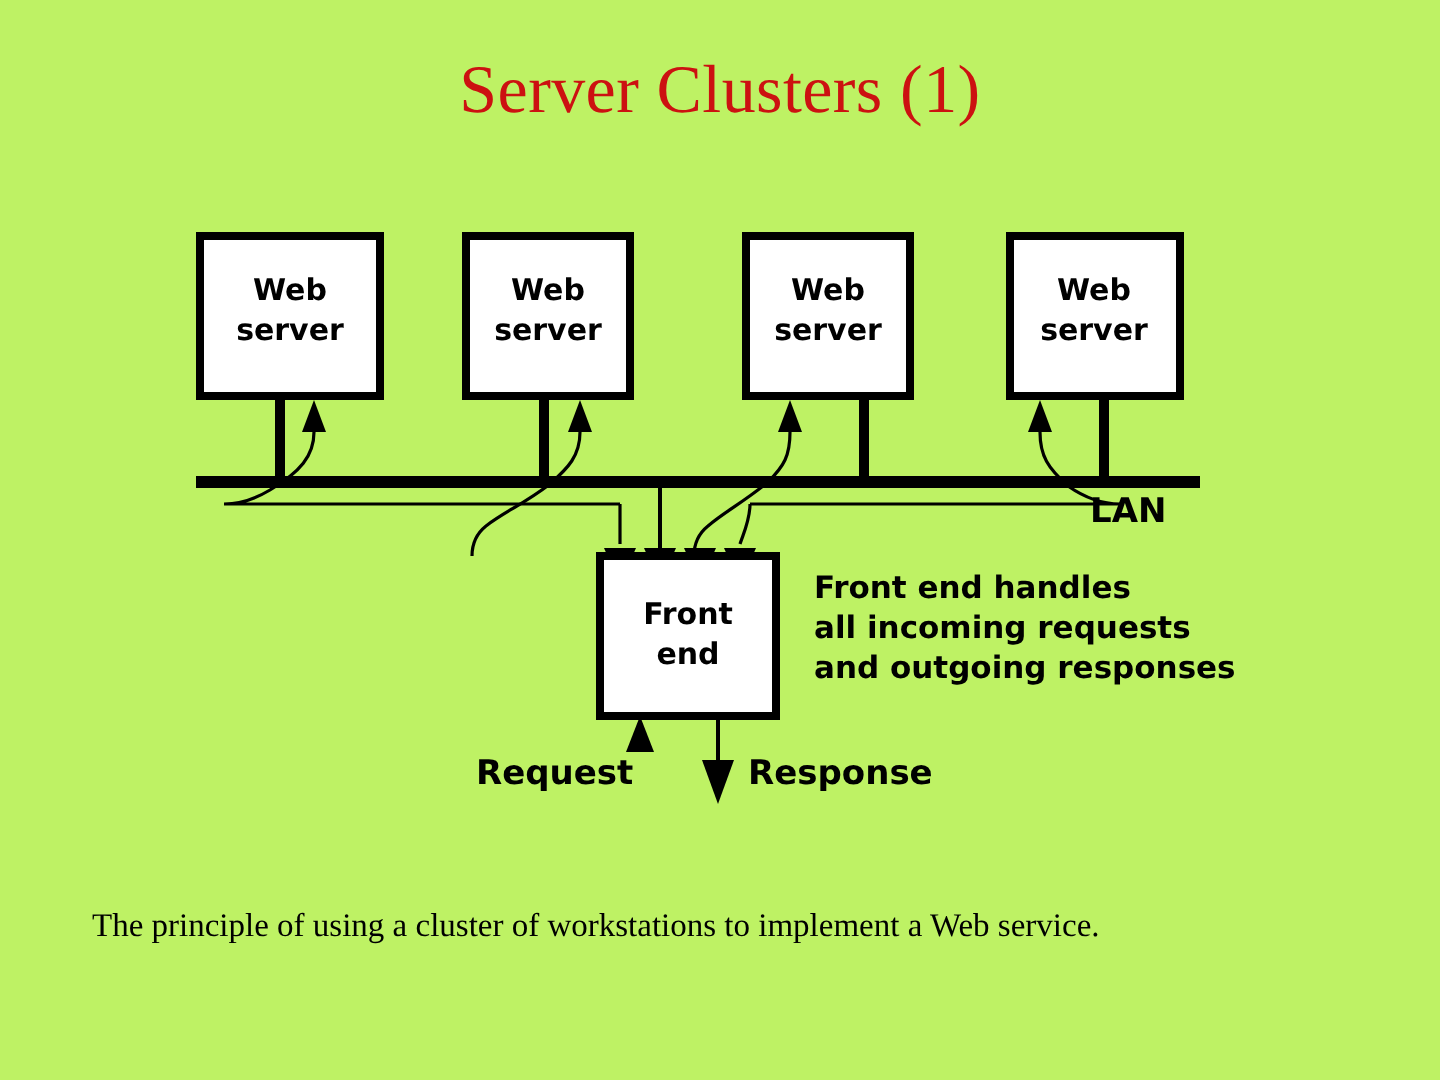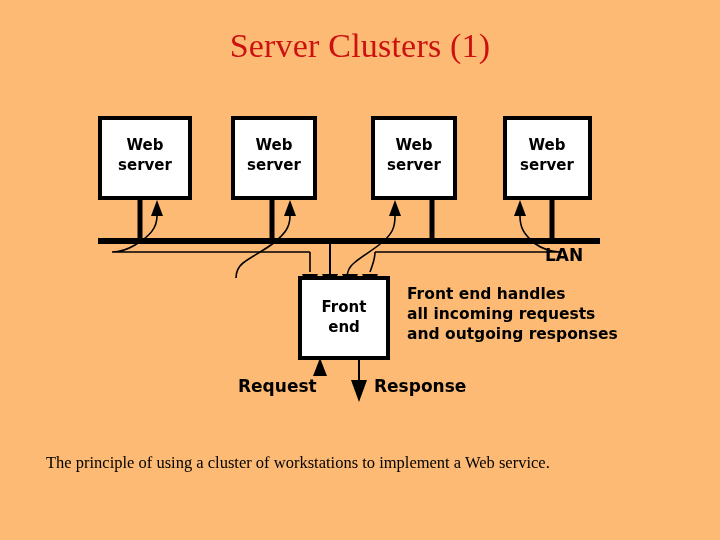--- a/index.html
+++ b/index.html
@@ -12,21 +12,21 @@
     height: 540px;
     position: relative;
     overflow: hidden;
     font-family: "Liberation Serif", serif;
   }
   #slide {
     position: absolute;
     left: 0; top: 0;
     width: 720px;
     height: 540px;
-    background: #fdba74;
+    background: #bef264;
     text-decoration: underline;
   }
   #slide-title {
     position: absolute;
     left: 0;
     top: 26px;
     width: 720px;
     text-align: center;
     color: #cc1111;
     font-family: "Liberation Serif", serif;

